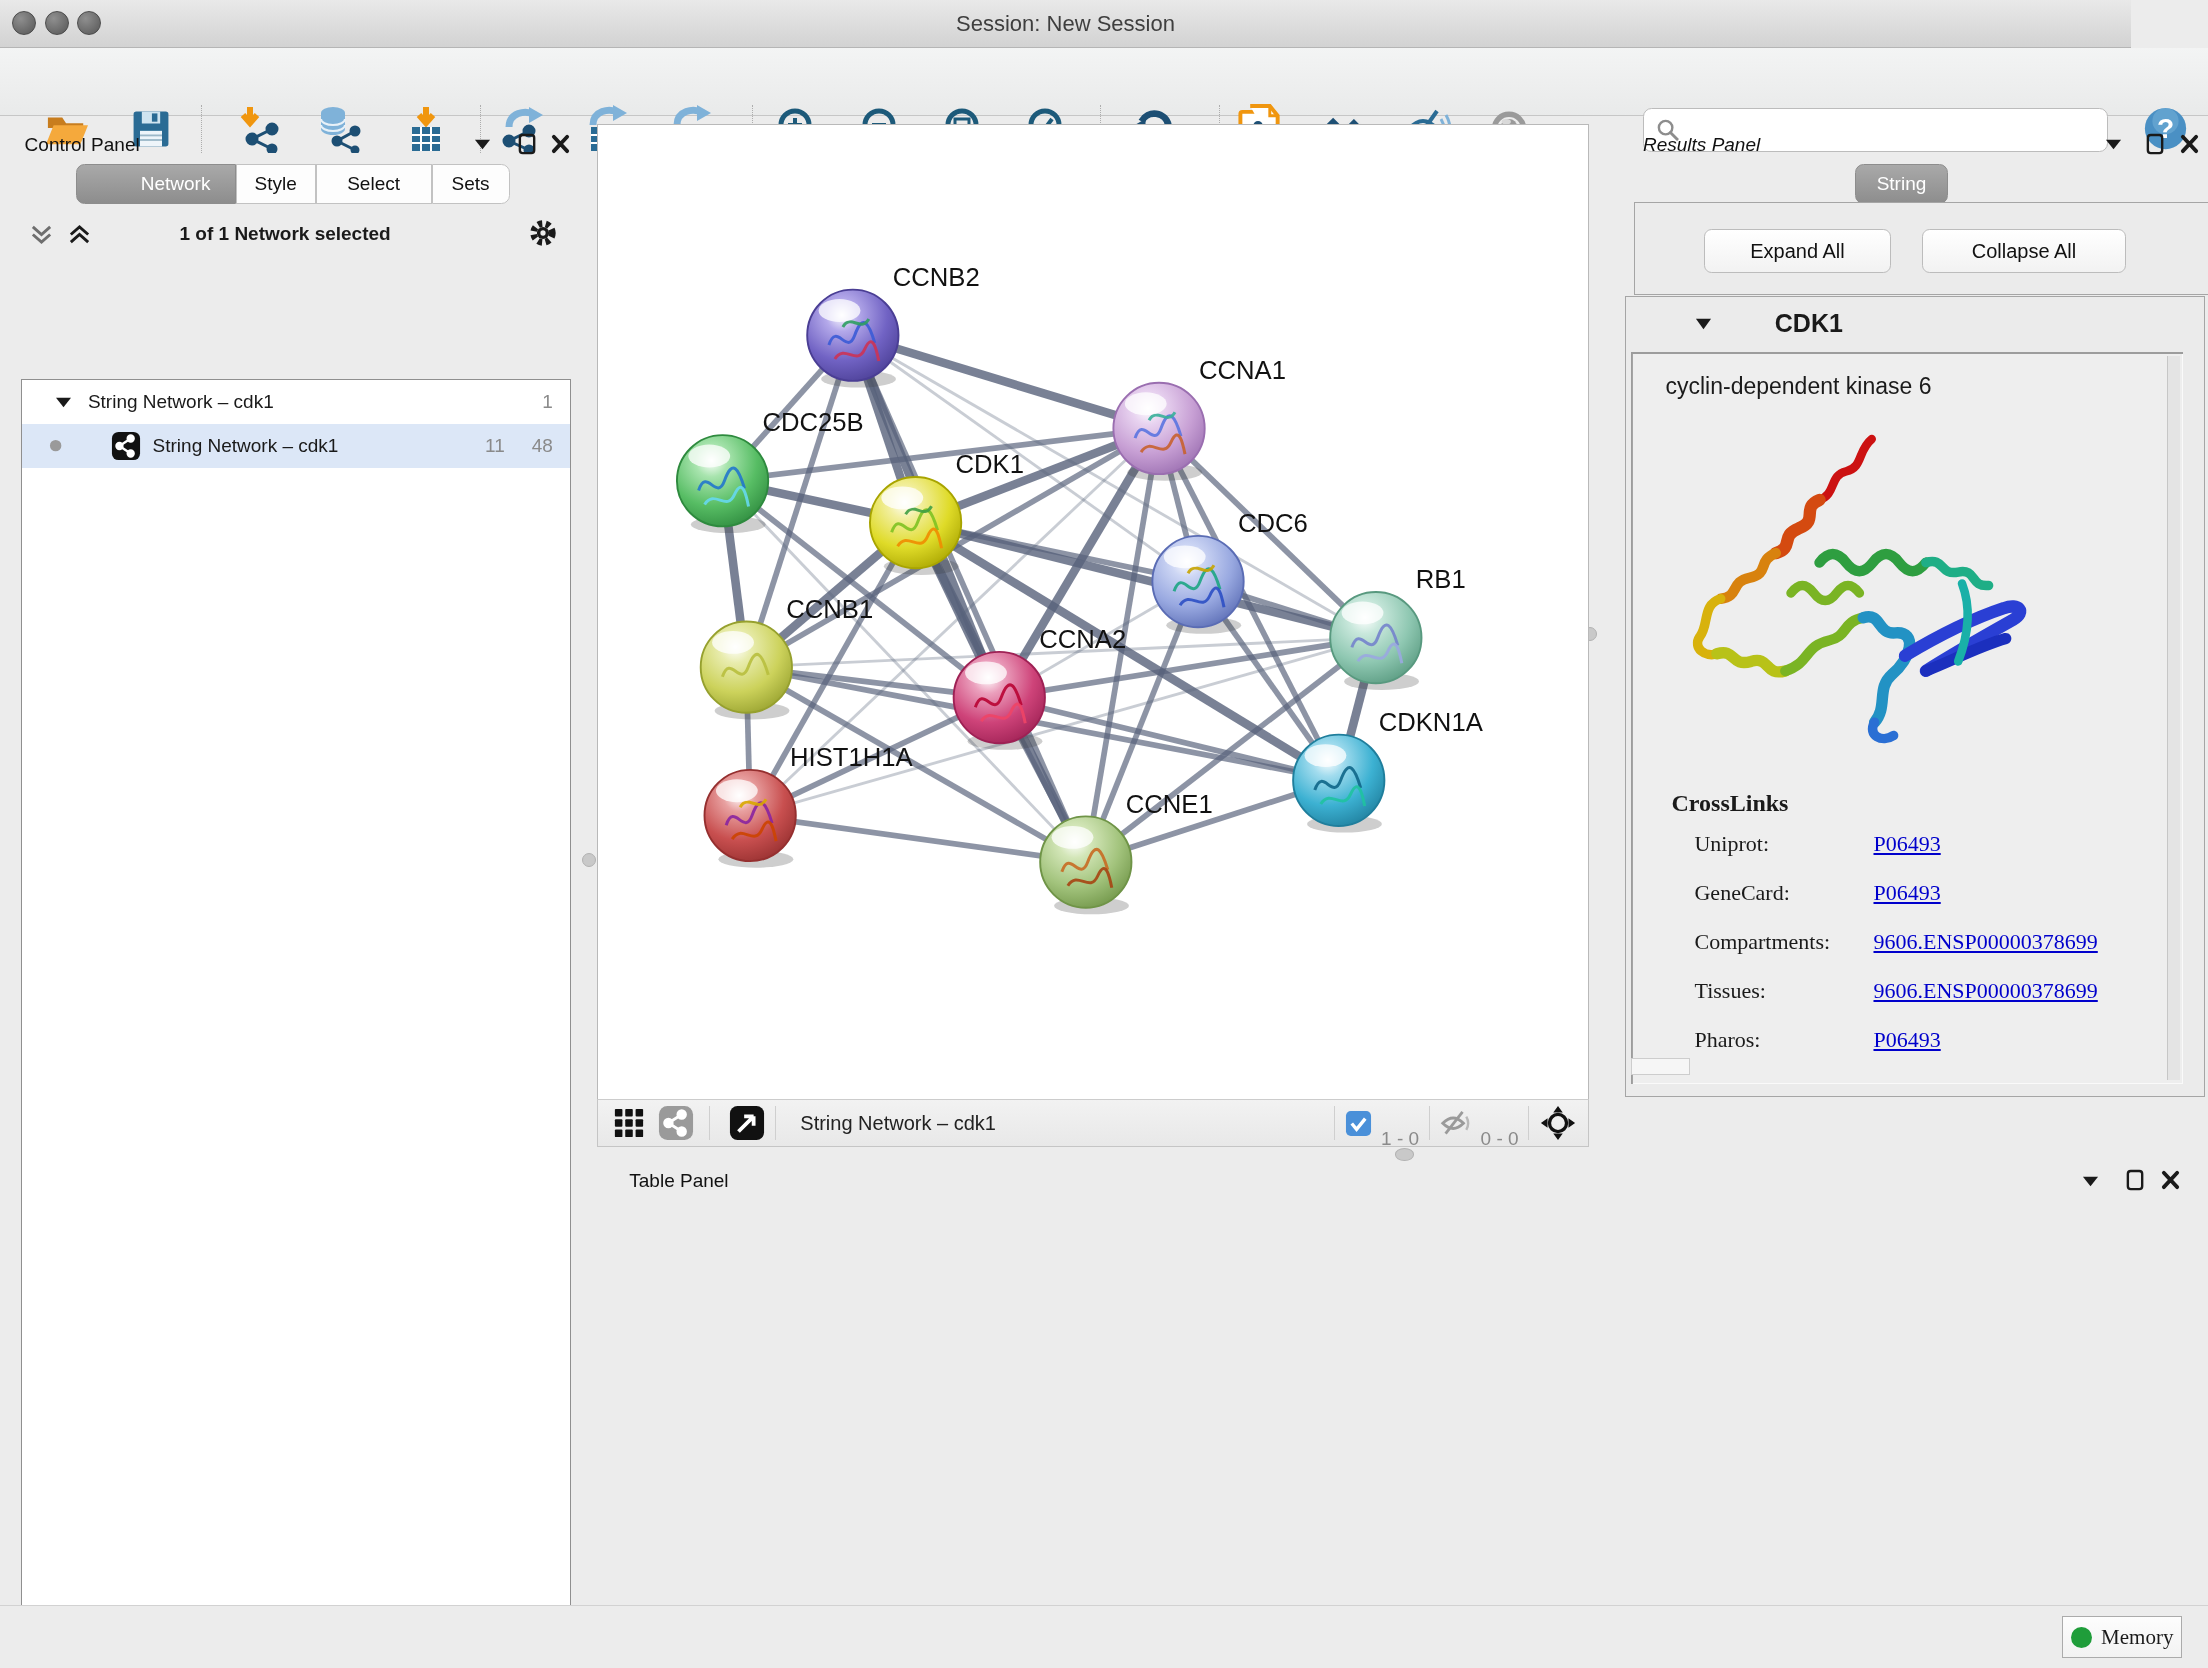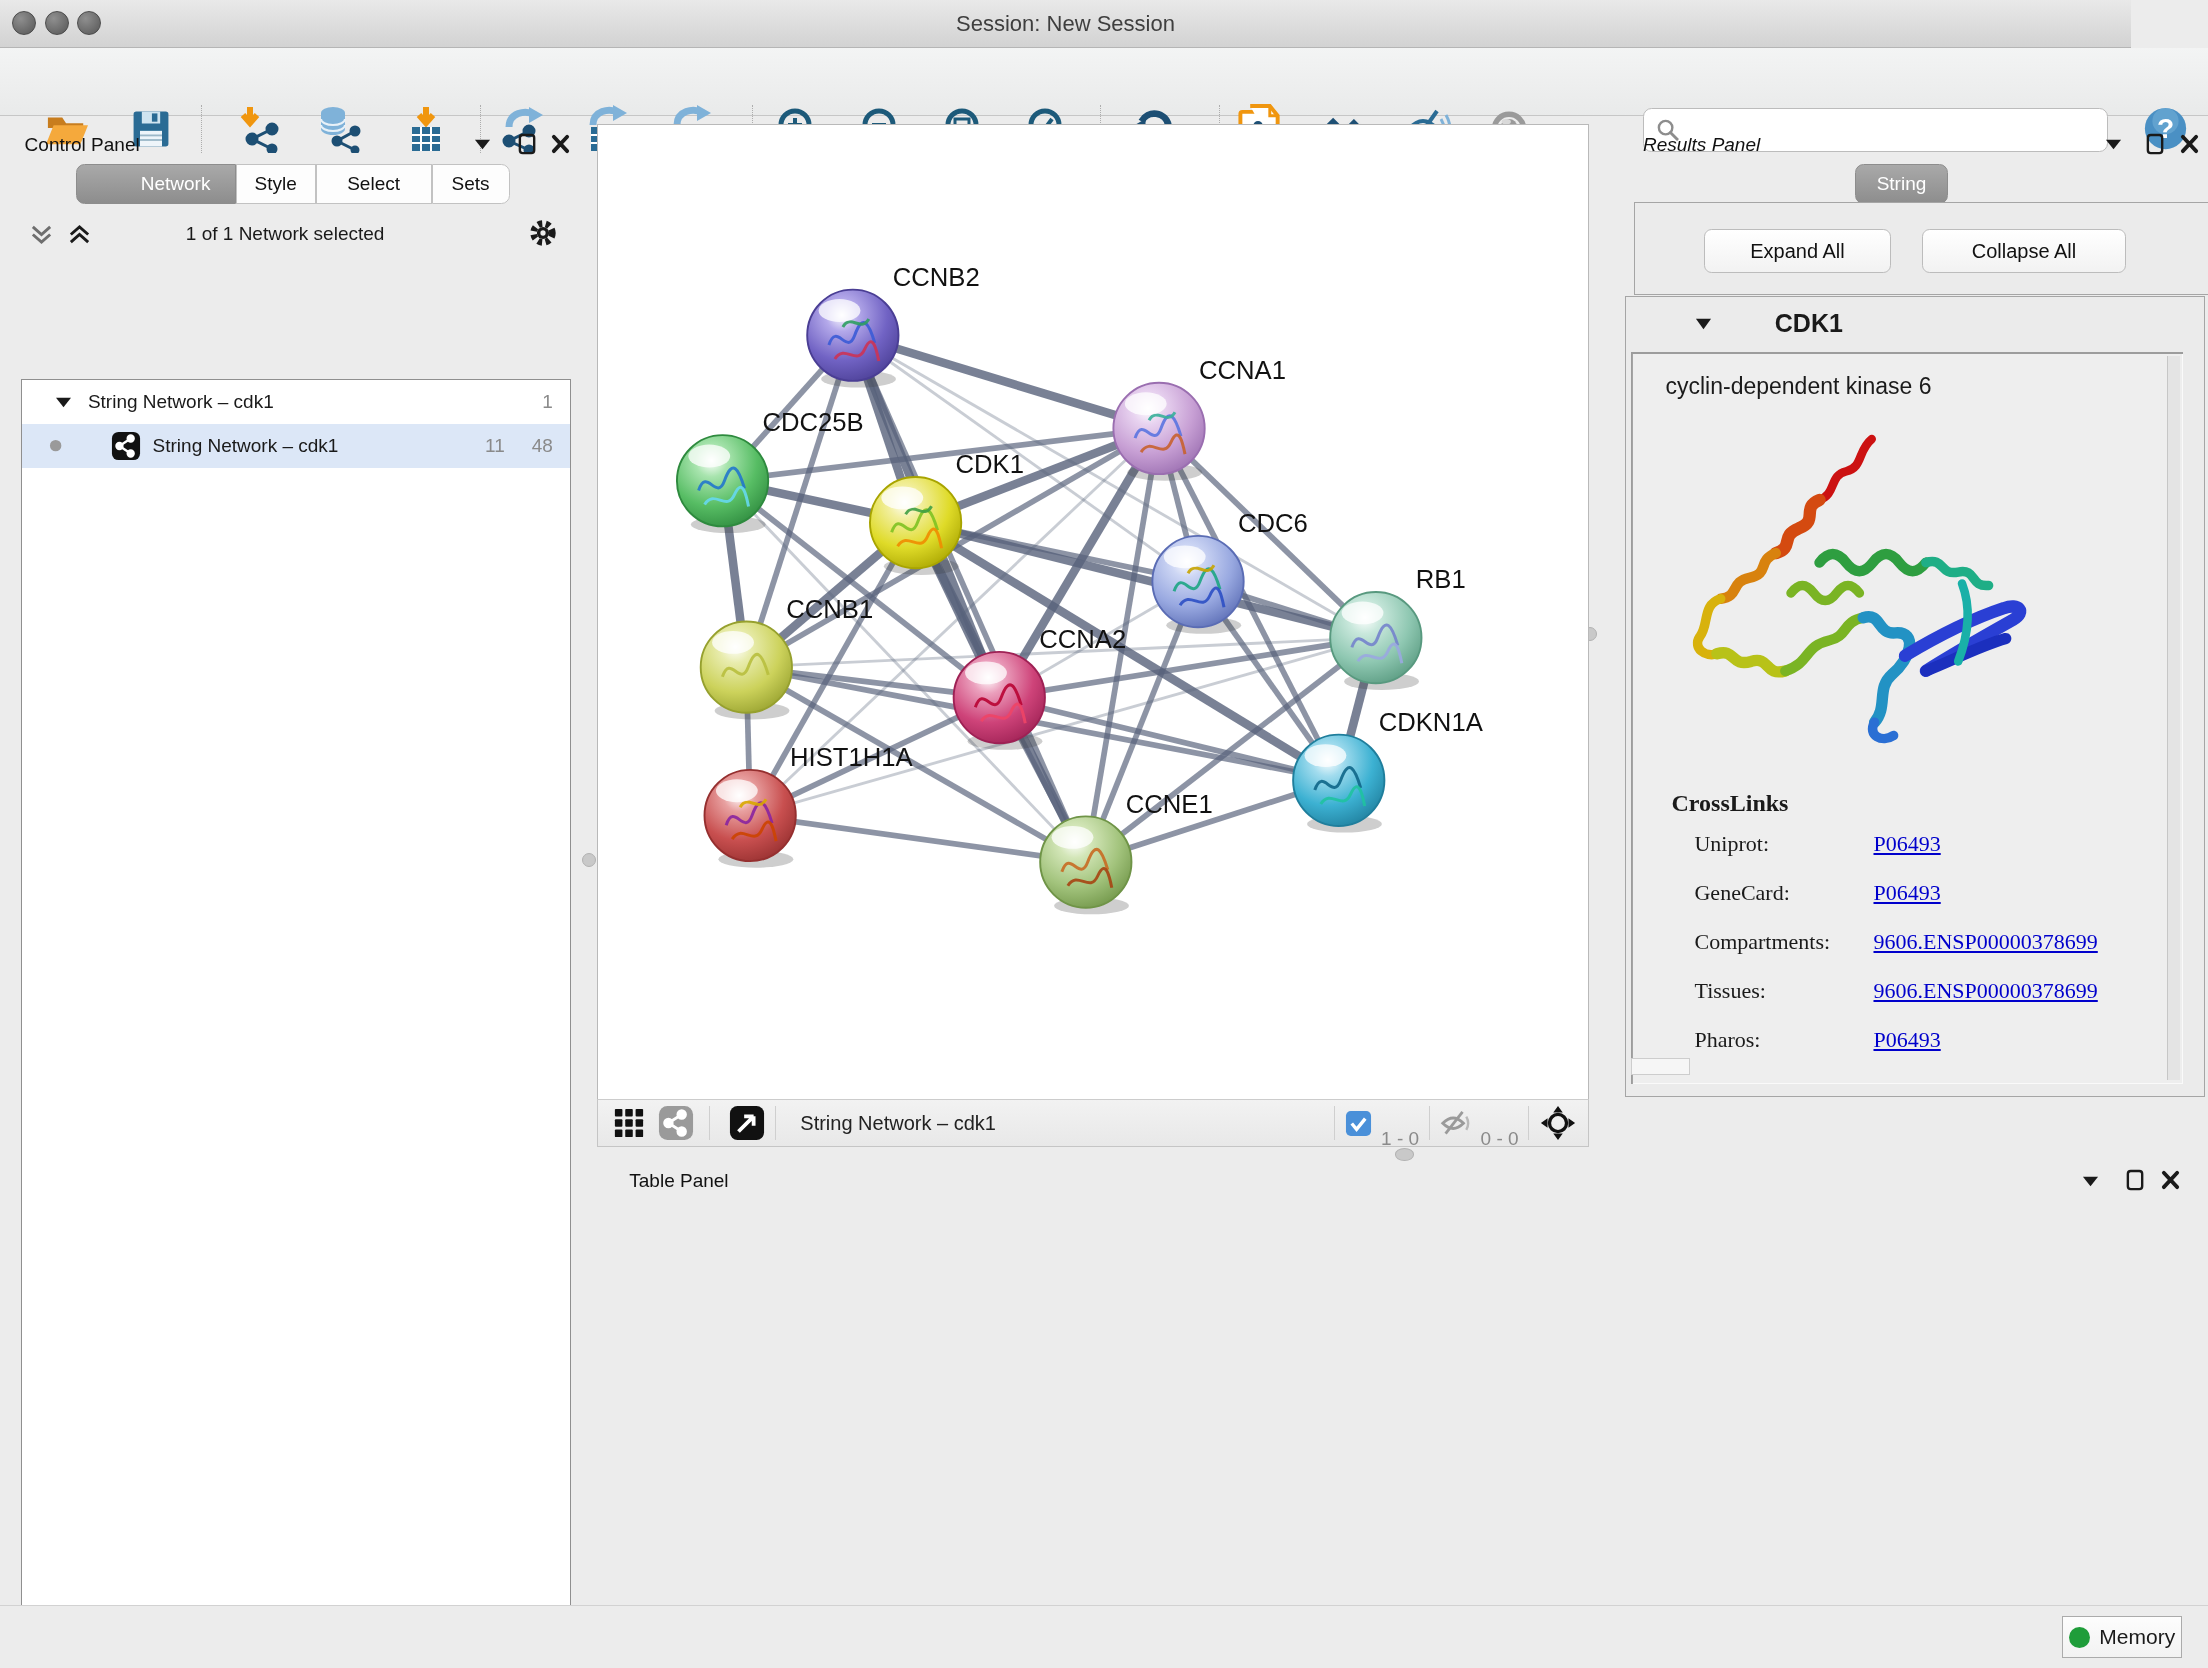--- a/index.html
+++ b/index.html
@@ -237,21 +237,21 @@
       <div class="tab" style="width: 114px;">Select</div>
       <div class="tab" style="width: 76px; border-radius: 0px 8.6px 8.6px 0px;">Sets</div>
     </div>
 
   <div class="abs" style="left:21px;top:97px;"><svg width="25" height="27" viewBox="0 0 26 28">
         <path d="M4 6 l9 8 9-8 M4 14 l9 8 9-8" stroke="#6e6e6e" stroke-width="3" fill="none"></path>
       </svg></div>
   <div class="abs" style="left:59px;top:97px;"><svg width="25" height="27" viewBox="0 0 26 28">
         <path d="M4 22 l9-8 9 8 M4 14 l9-8 9 8" stroke="#1a1a1a" stroke-width="3" fill="none"></path>
       </svg></div>
-  <div class="abs" style="left:0;top:99px;width:555px;text-align:center;font-size:19px;">1 of 1 Network selected</div>
+  <div class="abs" style="left:0;top:99px;width:555px;text-align:center;font-size:19px;font-weight:bold;">1 of 1 Network selected</div>
   <div class="abs" style="left:519px;top:93px;"><svg width="32" height="32" viewBox="0 0 34 34">
         <circle cx="17" cy="17" r="10" fill="none" stroke="#1a1a1a" stroke-width="7" stroke-dasharray="4.5 3.8"></circle>
         <circle cx="17" cy="17" r="6.5" fill="#1a1a1a"></circle>
         <circle cx="17" cy="17" r="2.8" fill="#ececec"></circle>
       </svg></div>
 
   <div class="treebox abs">
     <div class="trow">
       <svg width="19" height="15" viewBox="0 0 20 16" style="margin-left:32px;">
           <path d="M2 3 h16 l-8 10z" fill="#1a1a1a"></path>
@@ -627,16 +627,16 @@
   <div class="abs" style="left:1545px;top:5.7px;"><svg width="21" height="23" viewBox="0 0 22 24">
         <path d="M4 5 L18 20 M18 5 L4 20" stroke="#1a1a1a" stroke-width="4" stroke-linecap="round"></path>
       </svg></div>
 
 </div>
 
 <div class="abs statusbar">
 
   <div class="abs" style="left:2062px;top:1616px;width:118px;height:40px;background:linear-gradient(#fdfdfd,#f2f2f2);border:1.9px solid #ababab;display:flex;align-items:center;justify-content:center;position:fixed;">
     <span style="width:21px;height:21px;border-radius:50%;background:#1f9d3a;margin-right:9.5px;"></span>
-    <span style="font-size:21px;">Memory</span>
+    <span style="font-size:21px;font-family:Liberation Serif, serif;">Memory</span>
   </div>
 </div>
 
 
 </body></html>

